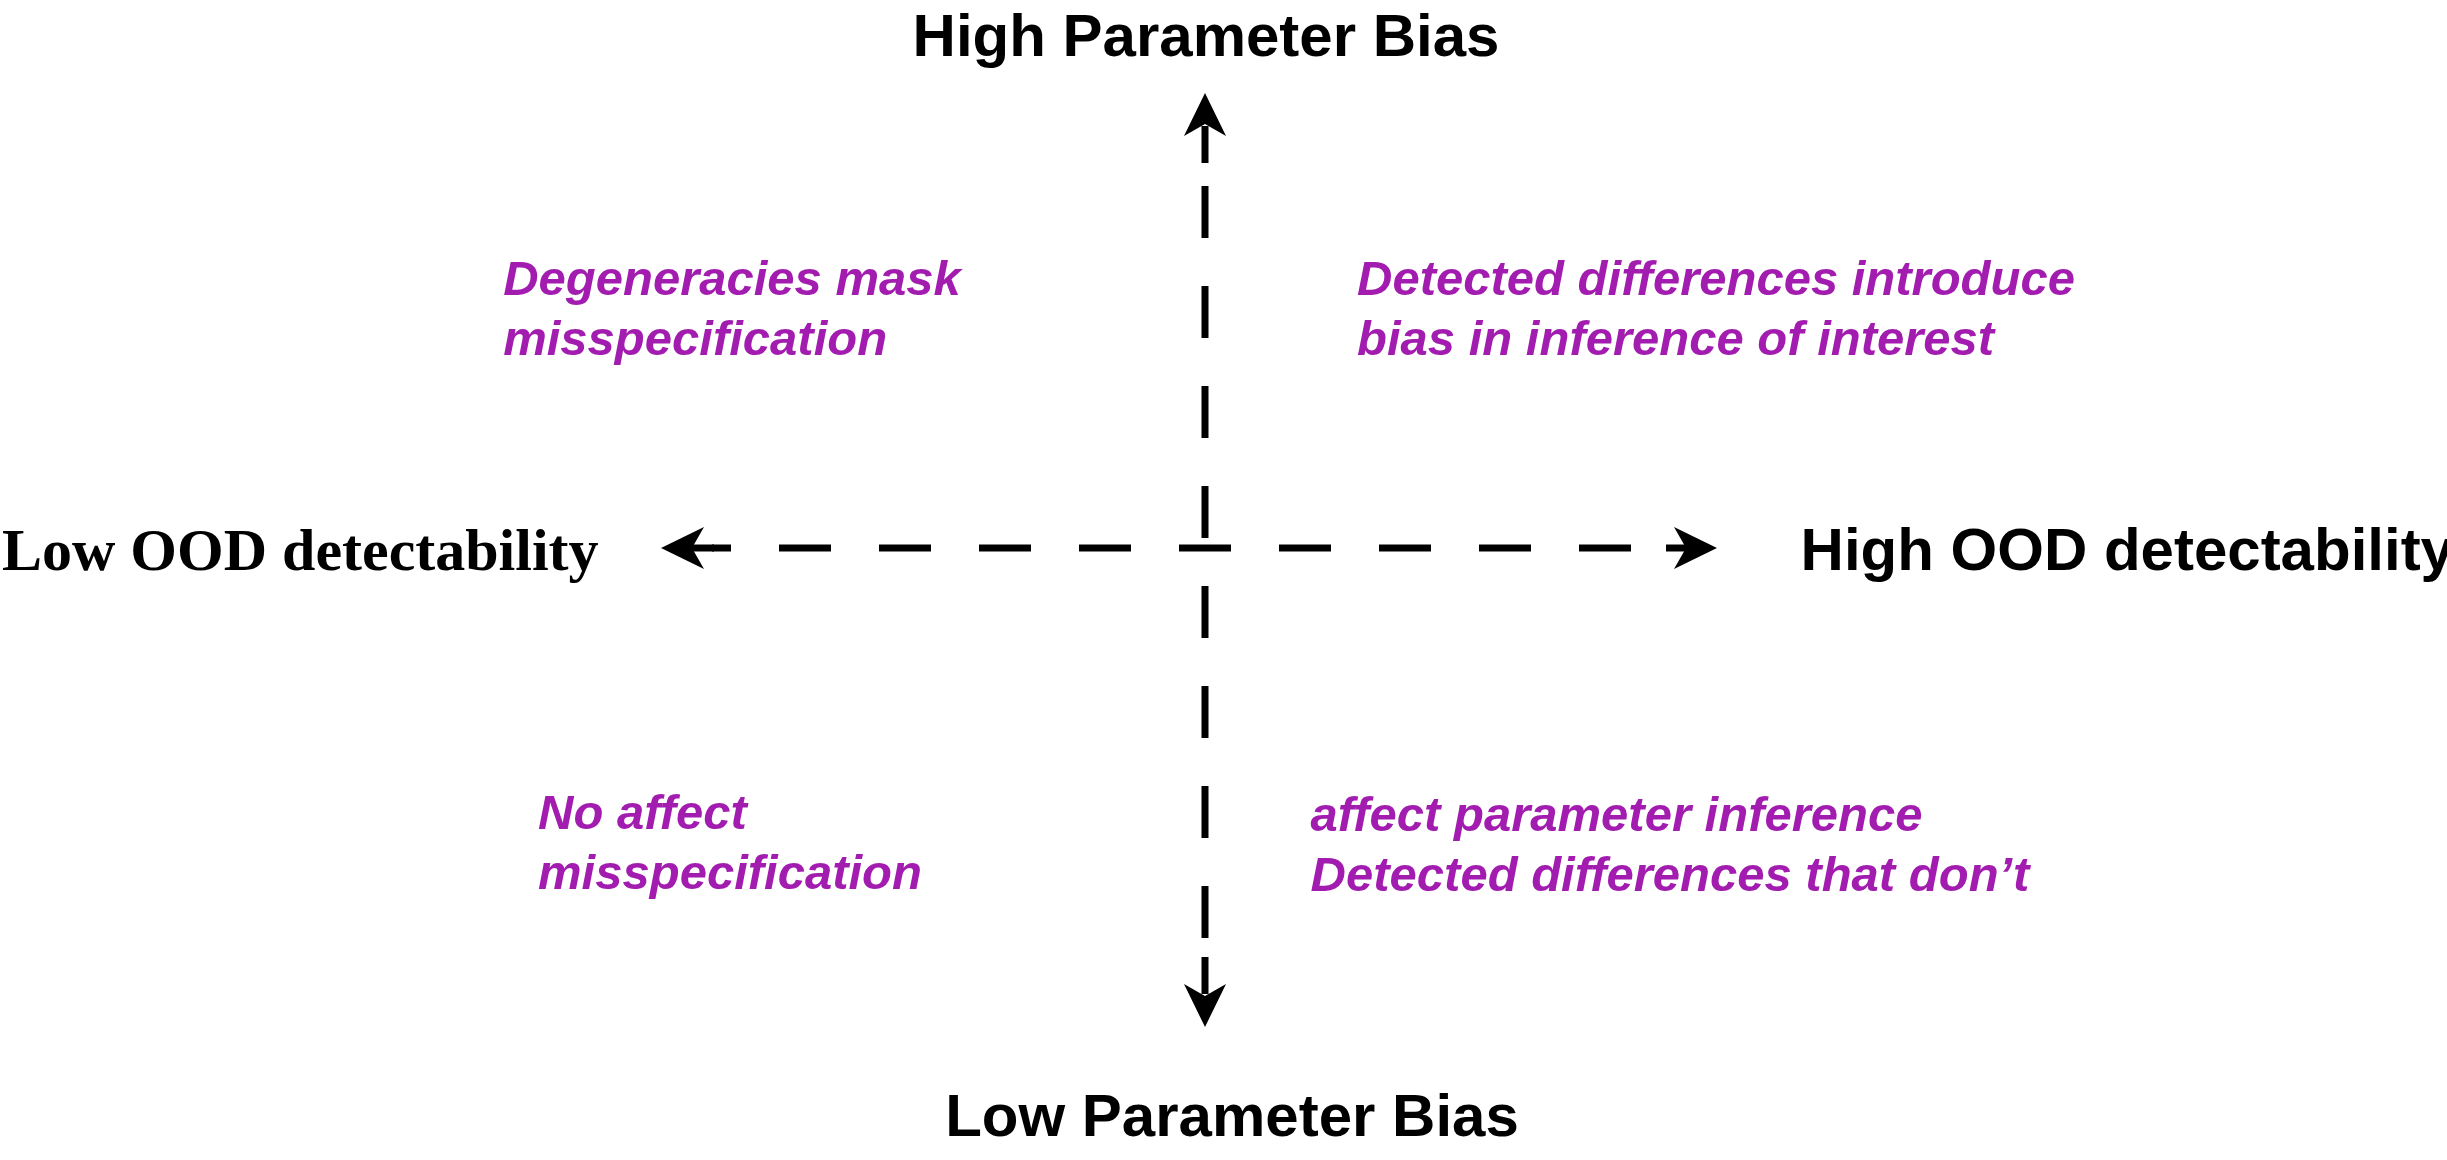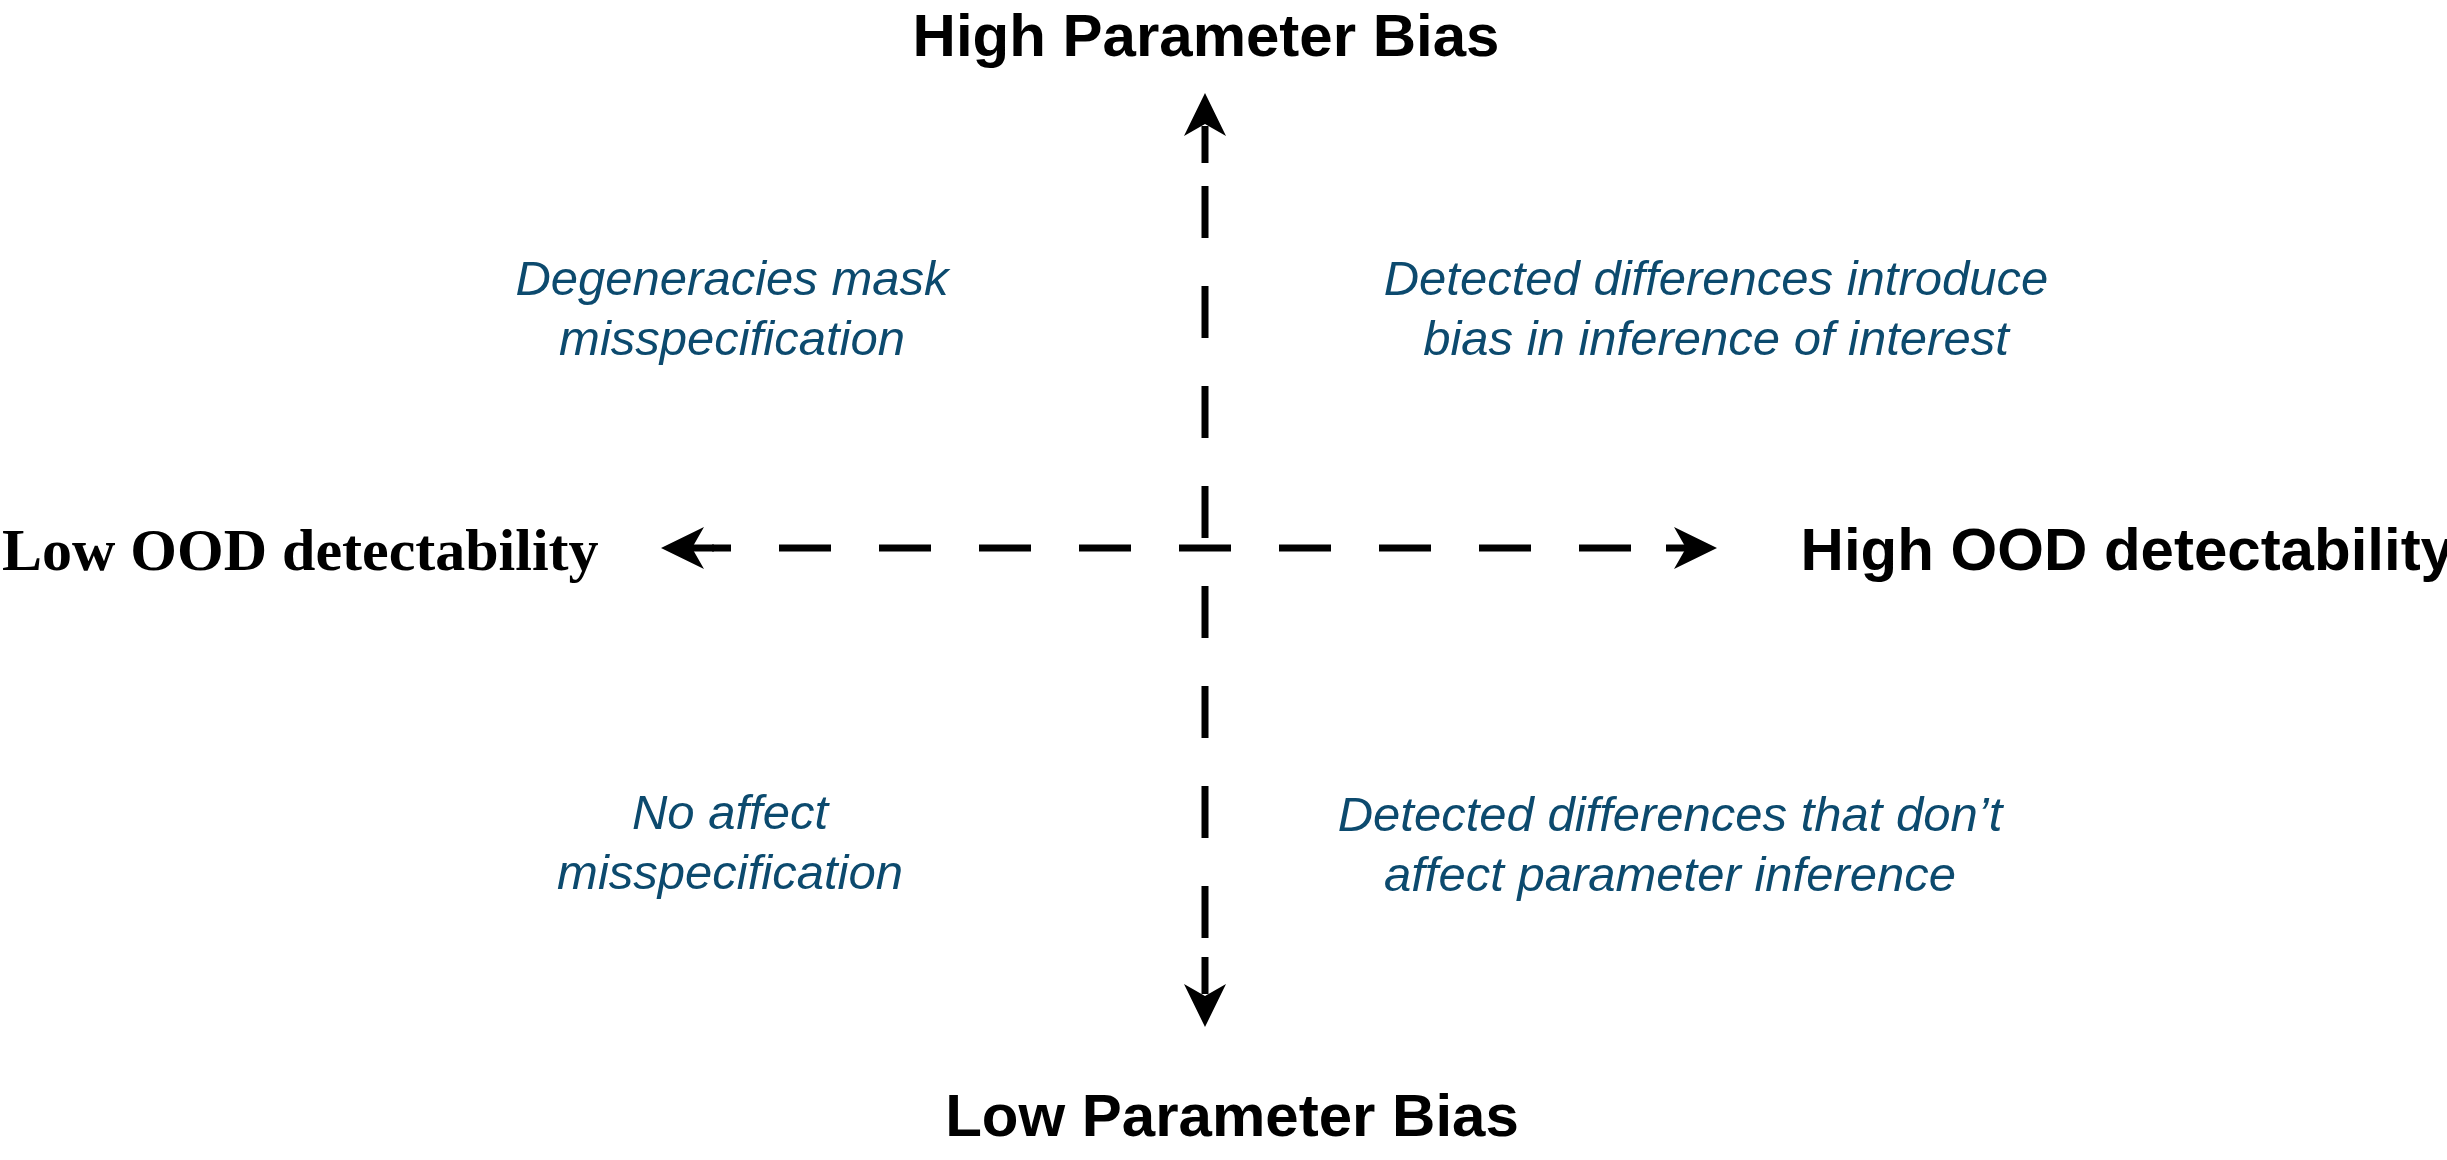--- a/index.html
+++ b/index.html
@@ -41,26 +41,27 @@
     font-family: Liberation Serif, serif;
   }
   .axis-label.right-edge {
     right: 19px;
     top: 550px;
     transform: translateY(-50%);
   }
   .quad-note {
     position: absolute;
     transform: translate(-50%, -50%);
-    color: #0c4a6e;
+    color: #a21caf;
     font-style: italic;
     font-size: 49px;
     line-height: 60px;
-    text-align: center;
+    text-align: left;
     white-space: nowrap;
+    font-weight: bold;
   }
   .quad-note .note-line {
     display: block;
   }
 </style>
 </head>
 <body>
 
 <div class="canvas">
 
@@ -98,17 +99,17 @@
     <span class="note-line">Detected differences introduce</span>
     <span class="note-line">bias in inference of interest</span>
   </div>
 
   <div class="quad-note" style="left:730px; top:842px;">
     <span class="note-line">No affect</span>
     <span class="note-line">misspecification</span>
   </div>
 
   <div class="quad-note" style="left:1670px; top:844px;">
+    <span class="note-line">affect parameter inference</span>
     <span class="note-line">Detected differences that don’t</span>
-    <span class="note-line">affect parameter inference</span>
   </div>
 
 </div>
 
 </body></html>

